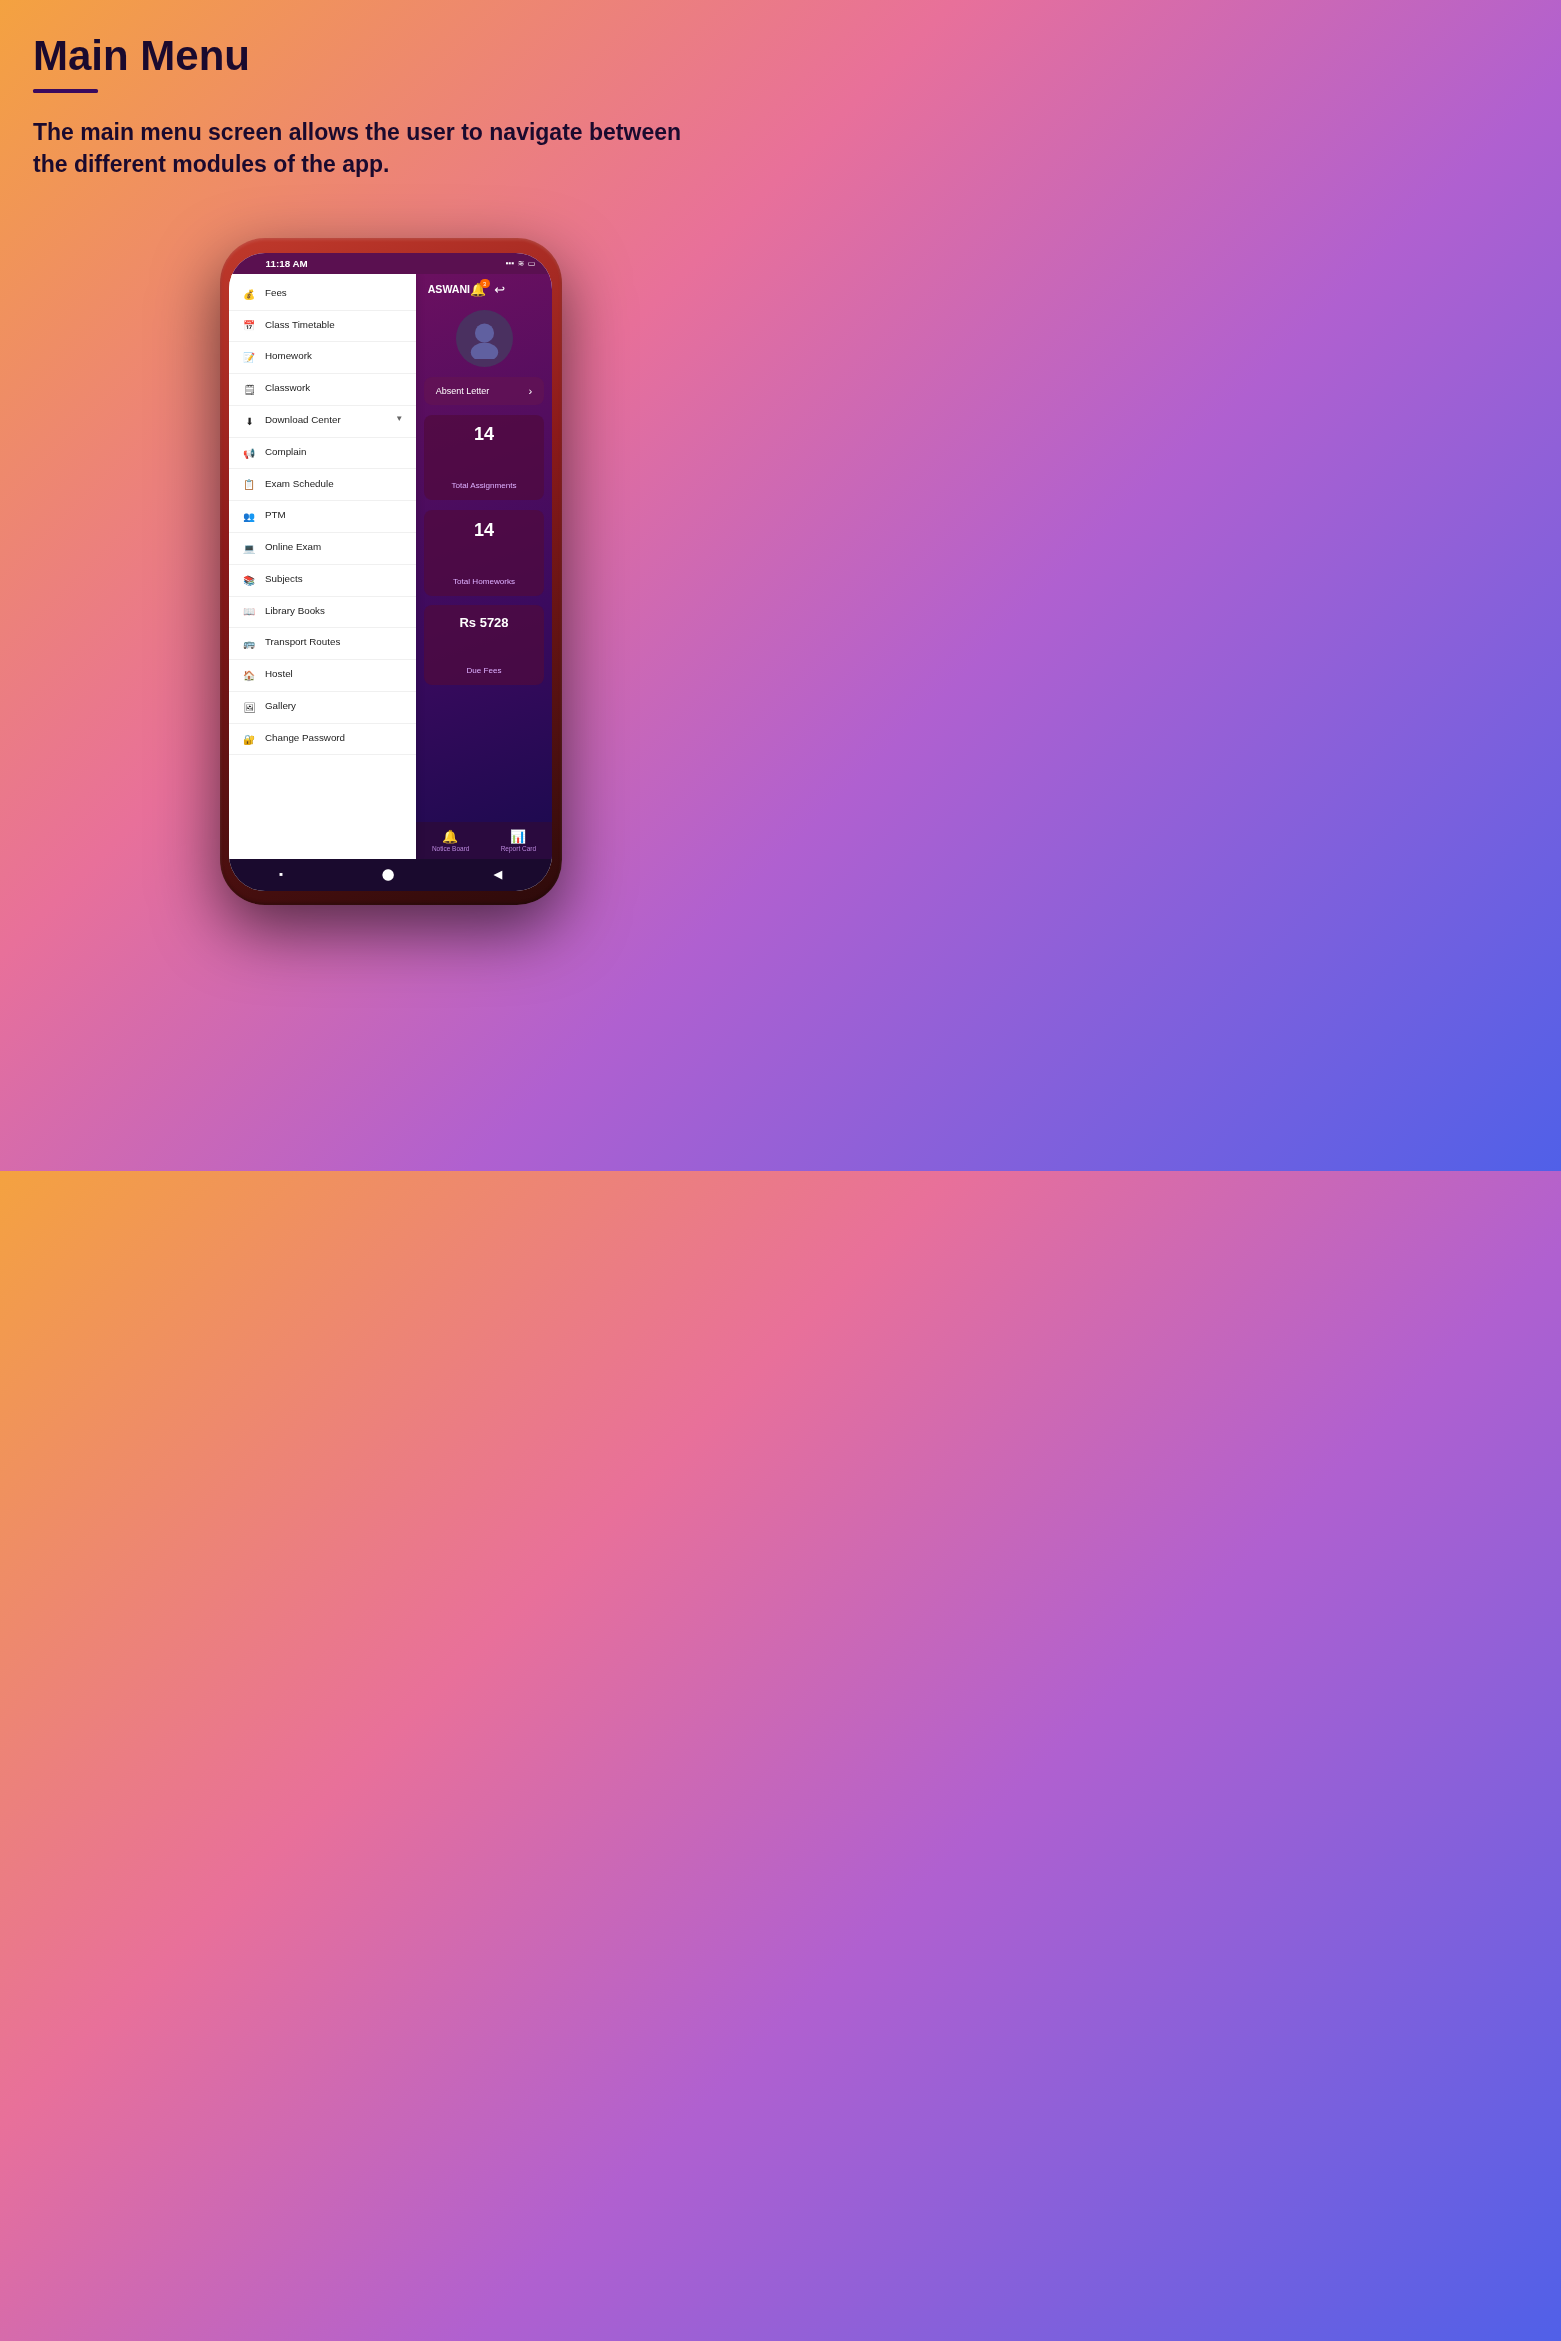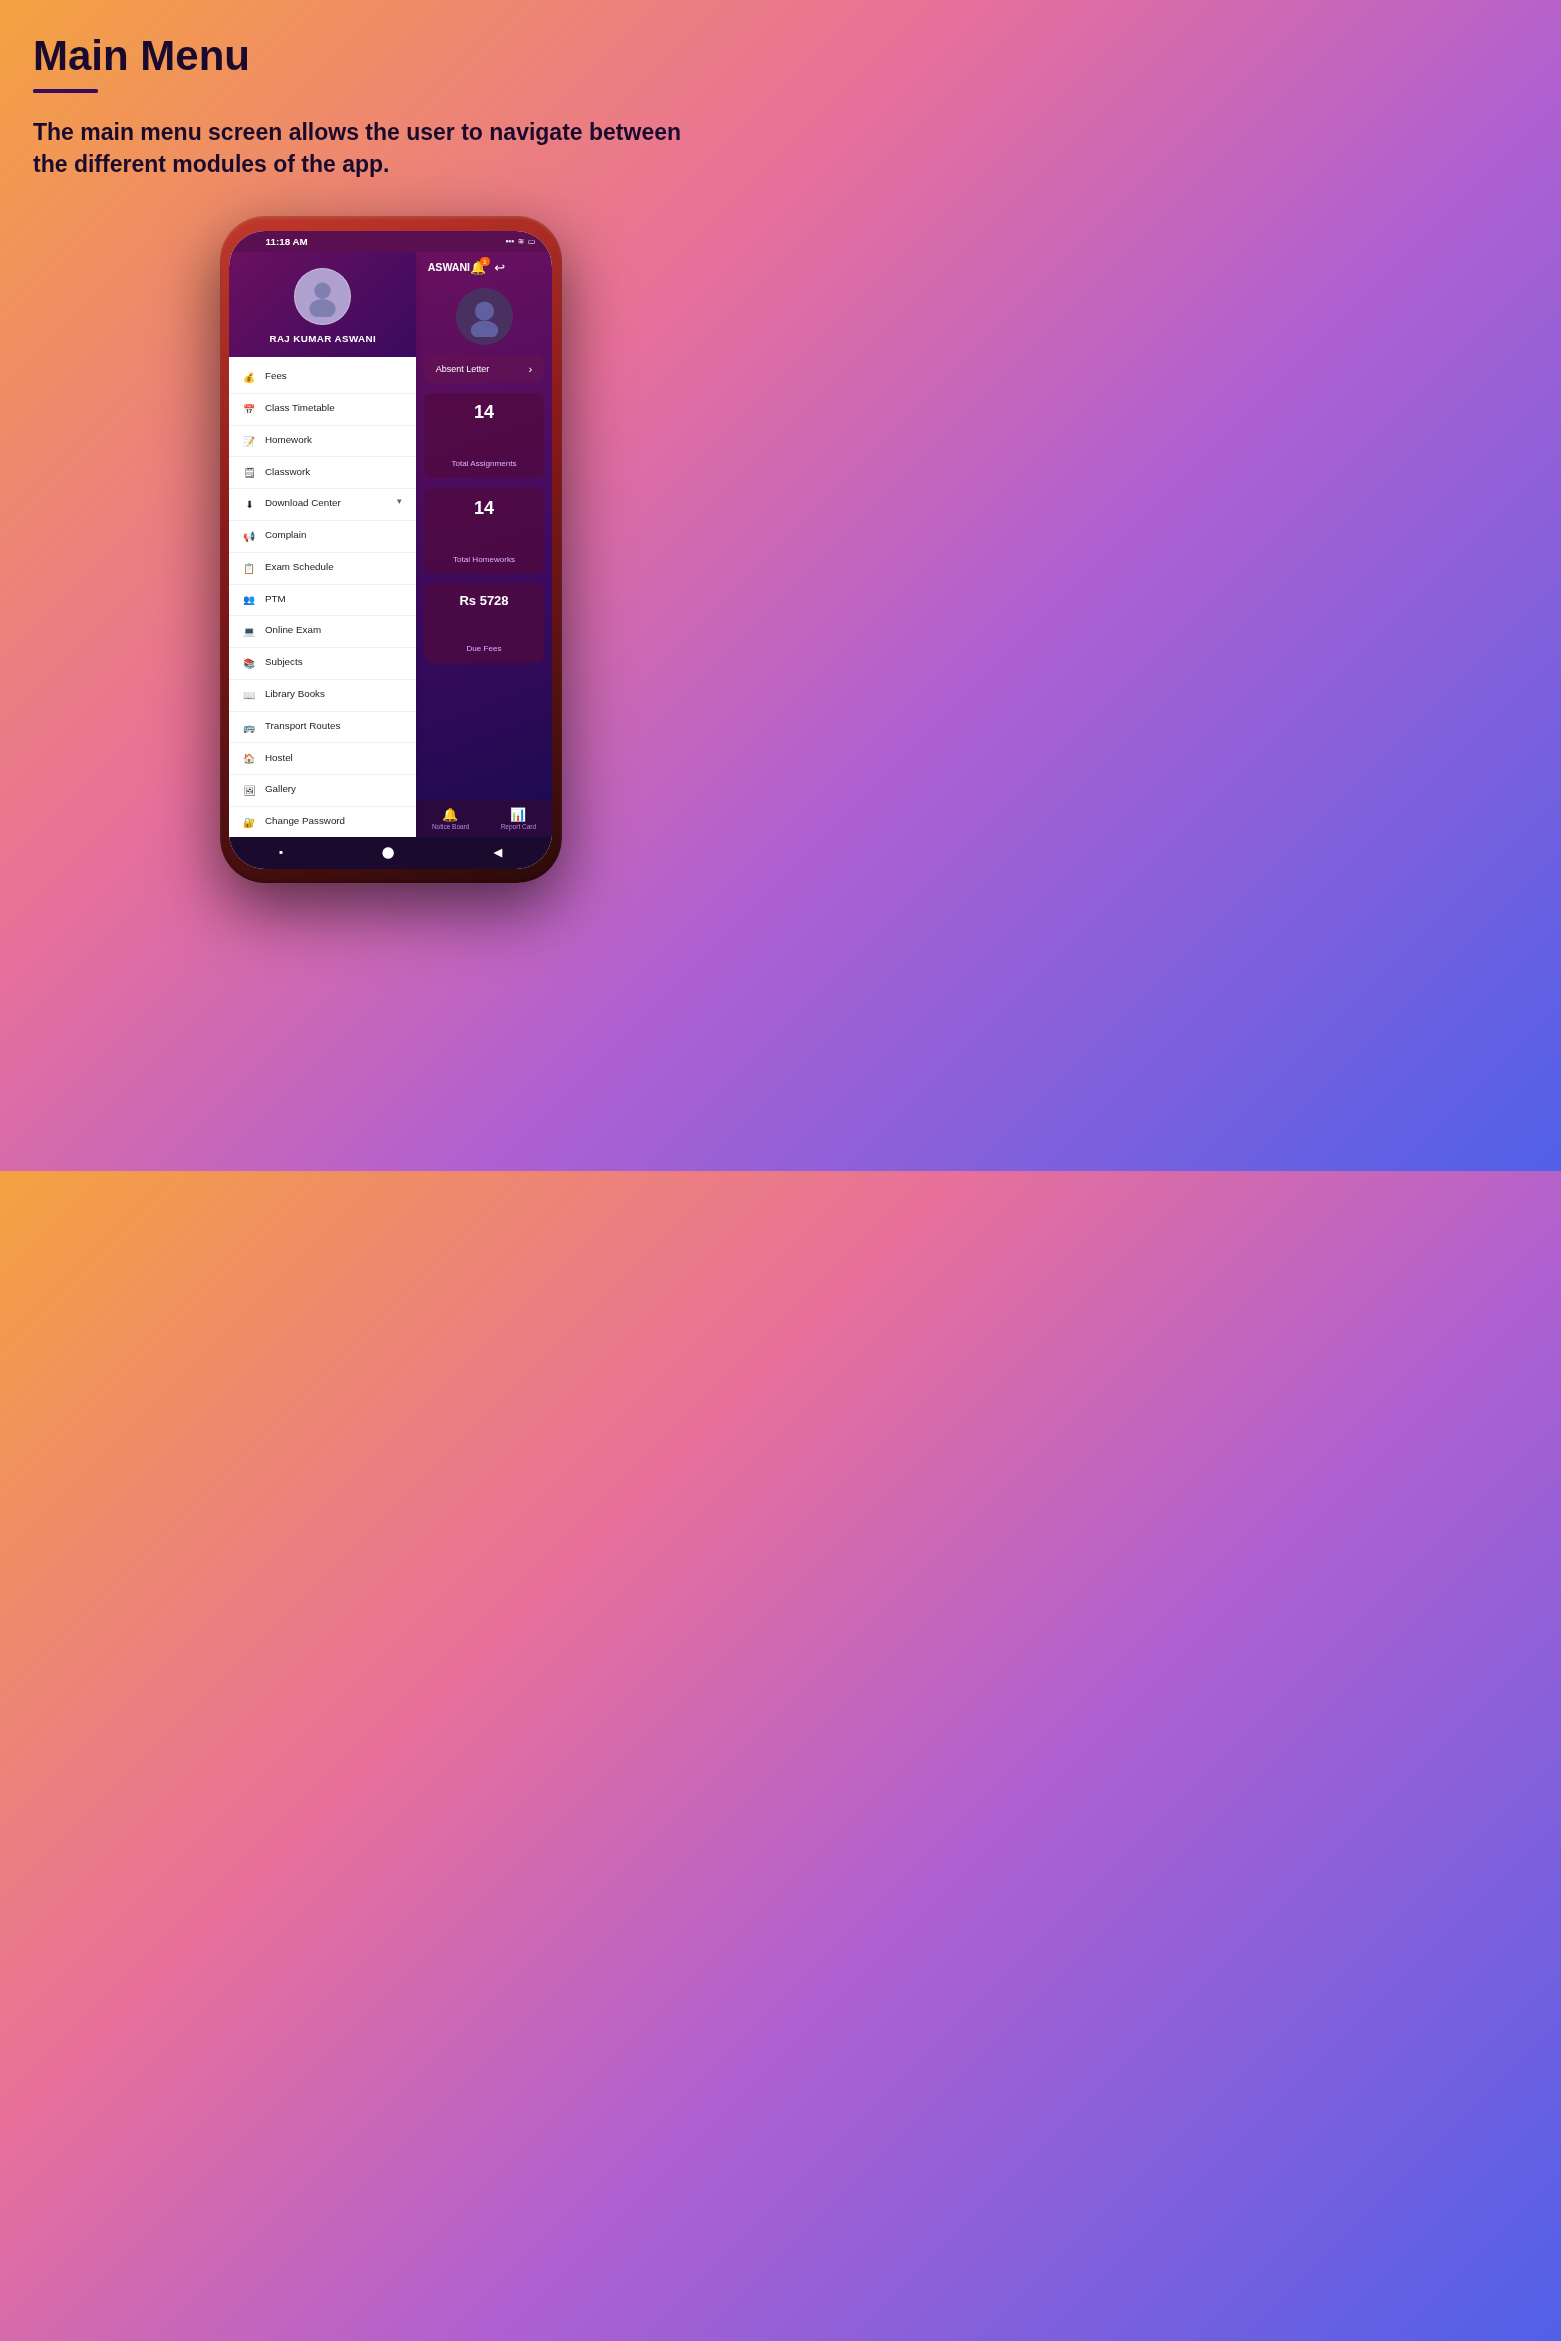--- a/index.html
+++ b/index.html
@@ -31,21 +31,21 @@
       background: #3a0a5e;
       margin-bottom: 23px;
       border-radius: 1.6px;
     }
 
     .subtitle {
       font-size: 23px;
       font-weight: 700;
       color: #1a0a2e;
       line-height: 1.4;
-      margin-bottom: 36px;
+      margin-bottom: 58px;
       max-width: 667px;
     }
 
     .phone-container {
       display: flex;
       justify-content: center;
       align-items: flex-start;
       position: relative;
       padding-bottom: 33px;
     }
@@ -368,29 +368,20 @@
             <span>▪▪▪</span>
             <span>≋</span>
             <span>▭</span>
           </div>
         </div>
 
         <div class="screen-body">
 
           <div class="drawer scrollbar-none">
 
-            <div class="drawer-header">
-              <div class="drawer-avatar">
-                <svg class="avatar-svg" viewBox="0 0 50 50">
-                  <circle cx="25" cy="18" r="10" fill="#8080b0"></circle>
-                  <ellipse cx="25" cy="40" rx="16" ry="12" fill="#8080b0"></ellipse>
-                </svg>
-              </div>
-              <span class="drawer-name">RAJ KUMAR ASWANI</span>
-            </div>
 
             <div class="drawer-menu">
 
               <div class="menu-item">
                 <div class="menu-icon icon-fees"></div>
                 <span>Fees</span>
               </div>
 
               <div class="menu-item">
                 <div class="menu-icon icon-timetable"></div>

